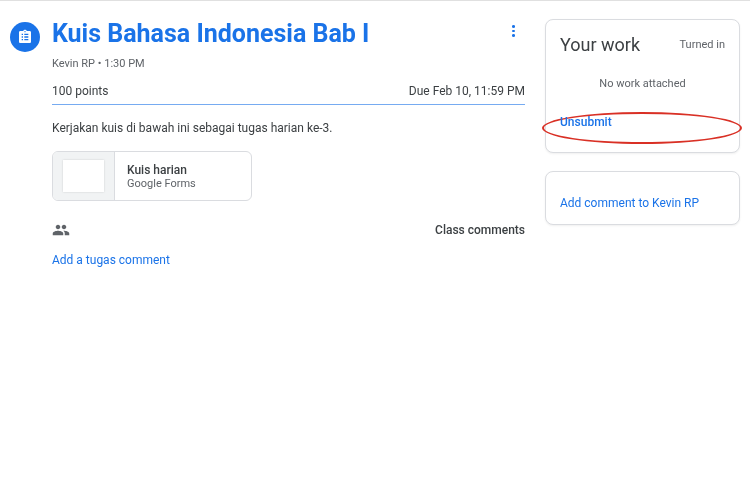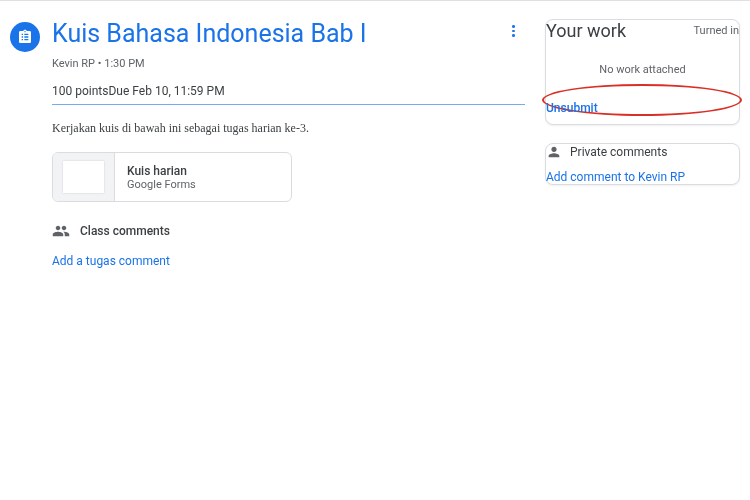--- a/index.html
+++ b/index.html
@@ -22,69 +22,69 @@
   .main { flex: 1; min-width: 0; }
   .side { width: 195px; flex-shrink: 0; }
 
   .hdr { display: flex; align-items: flex-start; gap: 12px; position: relative; }
   .hdr-icon {
     width: 30px; height: 30px; border-radius: 50%;
     background: #1a73e8; display: flex; align-items: center; justify-content: center;
     margin-top: 3px;
   }
   .hdr-body { flex: 1; }
-  .title { color: #1a73e8; font-size: 25px; font-weight: 400; margin: 0; line-height: 1.2; }
+  .title { color: #1a73e8; font-size: 25px; font-weight: 700; margin: 0; line-height: 1.2; }
   .meta { color: #5f6368; font-size: 11px; margin-top: 8px; }
   .dots {
     color: #1a73e8; cursor: pointer; padding: 6px 8px; border-radius: 50%;
     display: flex; flex-direction: column; gap: 2px; align-items: center; justify-content: center;
     width: 24px; height: 24px;
   }
   .dots span { width: 3px; height: 3px; background: #1a73e8; border-radius: 50%; }
 
   .row2 {
-    display: flex; justify-content: flex-start;
+    display: flex; justify-content: space-between;
     font-size: 12px; color: #3c4043;
     margin: 14px 0 4px 42px;
   }
   .divider { height: 1px; background: #1a73e8; margin: 6px 0 14px 42px; opacity: 0.6; }
 
-  .desc { margin: 16px 0 16px 42px; font-size: 12px; color: #3c4043; font-family: Liberation Serif, serif; }
+  .desc { margin: 16px 0 16px 42px; font-size: 12px; color: #3c4043; }
 
   .att {
     display: flex; align-items: center;
     border: 1px solid #dadce0; border-radius: 6px;
-    margin: 0 0 20px 42px; width: 240px; overflow: hidden;
+    margin: 0 0 20px 42px; width: 200px; overflow: hidden;
     cursor: pointer;
   }
   .thumb {
     width: 62px; height: 48px; background: #f1f3f4;
     border-right: 1px solid #dadce0; position: relative;
   }
   .thumb::after {
     content: ""; position: absolute; top: 8px; left: 10px; right: 10px; bottom: 8px;
     background: #fff; box-shadow: 0 0 2px rgba(0,0,0,0.15);
   }
   .att-txt { padding: 6px 12px; }
   .att-title { font-size: 12px; color: #3c4043; font-weight: 500; }
   .att-sub { font-size: 11px; color: #5f6368; }
 
   .cc {
     margin-left: 42px; display: flex; align-items: center; gap: 10px;
-    font-size: 12px; font-weight: 500; color: #3c4043;
+    font-size: 12px; font-weight: 500; color: #3c4043; justify-content: space-between;
   }
   .cc-add {
     margin: 14px 0 0 42px; color: #1a73e8; font-size: 12px; cursor: pointer;
   }
 
   .people-icon { display:inline-flex; align-items:center; }
 
   .card {
     border: 1px solid #dadce0; border-radius: 8px;
-    margin-bottom: 18px;
+    padding: 14px; margin-bottom: 18px;
     box-shadow: 0 1px 2px rgba(60,64,67,.08);
     background: #fff;
     position: relative;
   }
   .card-h { display: flex; justify-content: space-between; align-items: center; }
   .yw { font-size: 18px; color: #3c4043; }
   .turned { font-size: 11px; color: #5f6368; }
   .noatt { text-align: center; color: #5f6368; font-size: 11px; margin: 22px 0 16px; }
   .unsubmit {
     text-align: left; color: #1a73e8; font-size: 12px; font-weight: 500;
@@ -156,24 +156,16 @@
       <div class="card-h">
         <div class="yw">Your work</div>
         <div class="turned">Turned in</div>
       </div>
       <div class="noatt">No work attached</div>
       <div class="unsubmit">Unsubmit</div>
       <div class="ring"></div>
     </div>
 
     <div class="card">
-      <div class="pc-h">
-        <span class="people-icon">
-          <svg width="16" height="16" viewBox="0 0 24 24" fill="#5f6368">
-              <path d="M12 12c2.21 0 4-1.79 4-4s-1.79-4-4-4-4 1.79-4 4 1.79 4 4 4zm0 2c-2.67 0-8 1.34-8 4v2h16v-2c0-2.66-5.33-4-8-4z"></path>
-            </svg>
-        </span>
-        <span>Private comments</span>
-      </div>
       <div class="pc-add">Add comment to Kevin RP</div>
     </div>
   </div>
 </div>
 
 </body></html>

